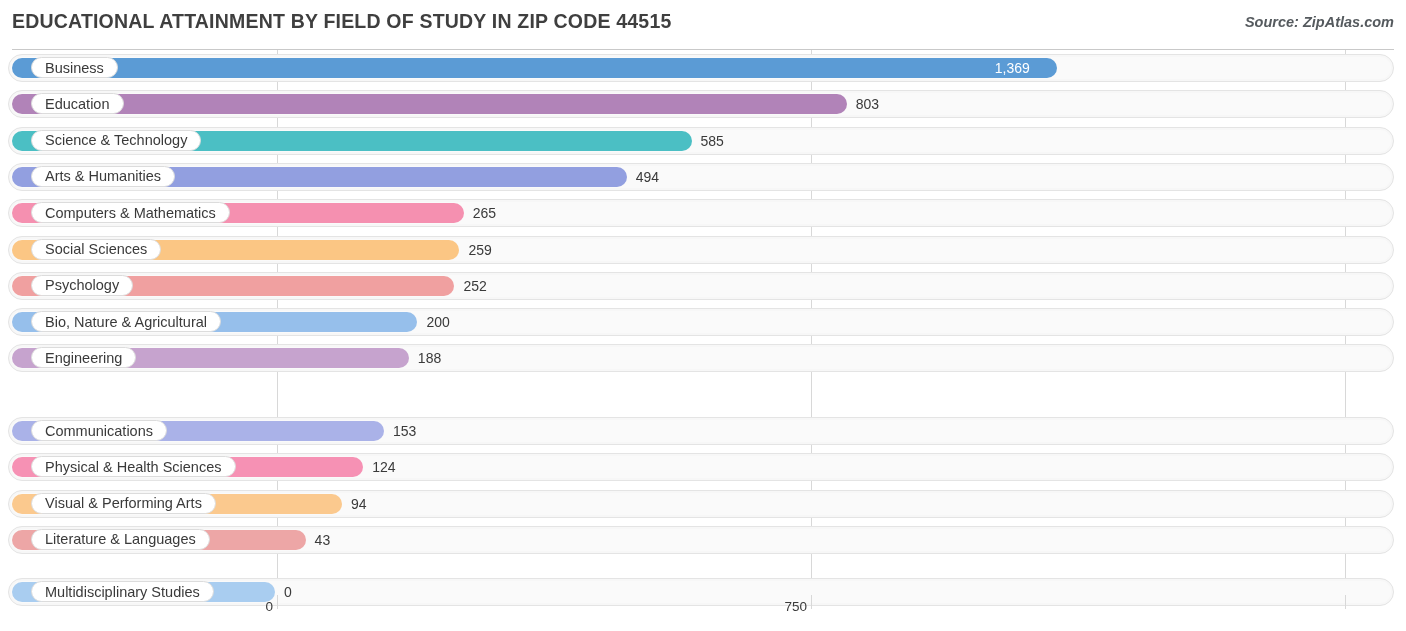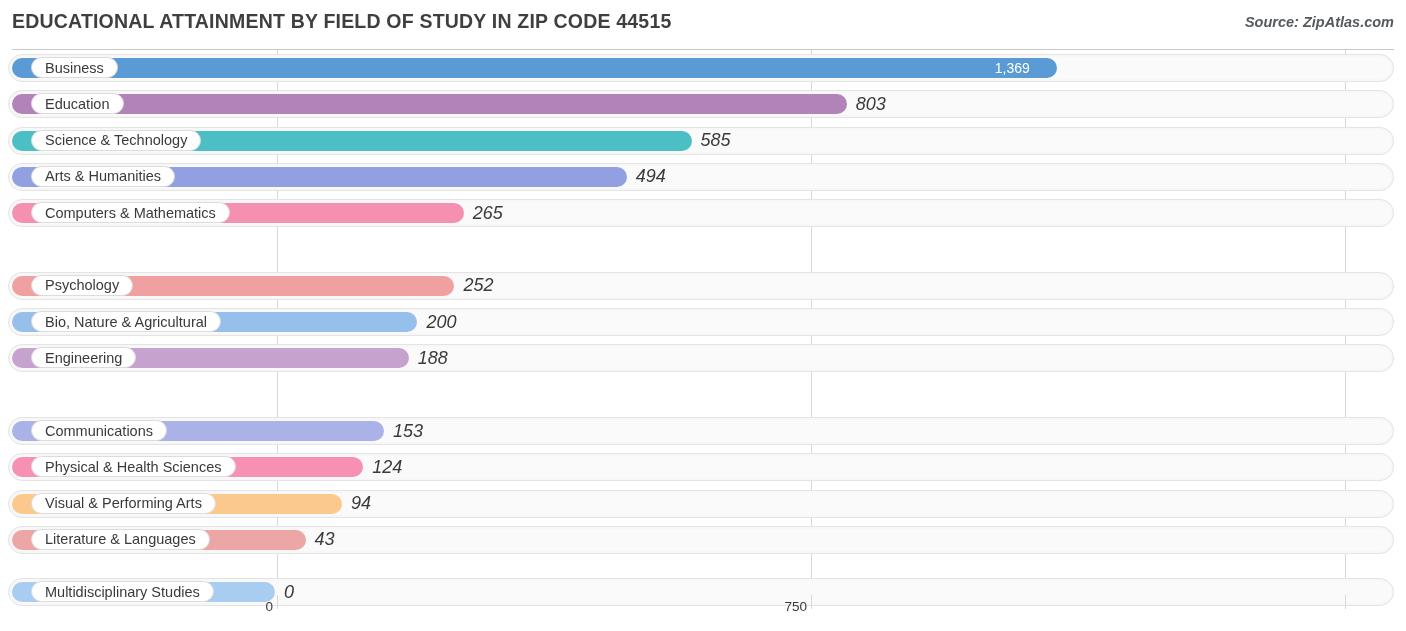--- a/index.html
+++ b/index.html
@@ -52,21 +52,21 @@
     background:#ffffff;border:1px solid #dcdcdc;
     border-radius:11px;
     display:flex;align-items:center;
     padding:0 13px;
     font-size:14.5px;color:#3a3a3a;white-space:nowrap;
     box-sizing:border-box;
   }
   .value-out{
     position:absolute;top:4px;height:20px;
     display:flex;align-items:center;
-    font-size:18px;color:#3a3a3a;white-space:nowrap;font-style:italic;
+    font-size:14px;color:#3a3a3a;white-space:nowrap;
   }
   .value-in{
     position:absolute;top:4px;height:20px;
     display:flex;align-items:center;
     font-size:14px;color:#ffffff;white-space:nowrap;
   }
 
   
   #axis{position:absolute;left:0;top:595px;width:1406px;height:36px;}
   .tick-line{position:absolute;top:0;width:1px;height:14px;background:#d8d8d8;}
@@ -118,20 +118,27 @@
         <div class="bar" style="width: 614.728px; background: rgb(146, 159, 224);"></div>
         <div class="pill">Arts &amp; Humanities</div>
         <div class="value-out" style="left: 627.728px;">494</div>
       </div>
       <div class="row" style="top: 149.2px;">
         <div class="track"></div>
         <div class="track-inner"></div>
         <div class="bar" style="width: 451.68px; background: rgb(245, 144, 176);"></div>
         <div class="pill">Computers &amp; Mathematics</div>
         <div class="value-out" style="left: 464.68px;">265</div>
+      </div>
+      <div class="row" style="top: 185.5px;">
+        <div class="track"></div>
+        <div class="track-inner"></div>
+        <div class="bar" style="width: 447.408px; background: rgb(251, 198, 132);"></div>
+        <div class="pill">Social Sciences</div>
+        <div class="value-out" style="left: 460.408px;">259</div>
       </div>
       <div class="row" style="top: 221.8px;">
         <div class="track"></div>
         <div class="track-inner"></div>
         <div class="bar" style="width: 442.424px; background: rgb(240, 160, 160);"></div>
         <div class="pill">Psychology</div>
         <div class="value-out" style="left: 455.424px;">252</div>
       </div>
       <div class="row" style="top: 258.1px;">
         <div class="track"></div>

